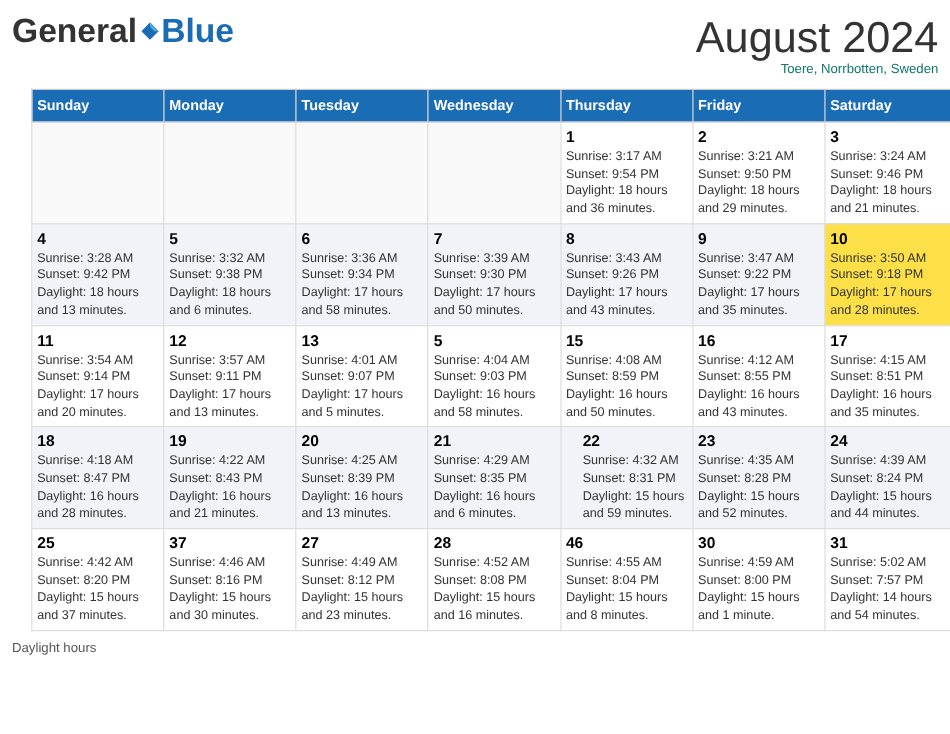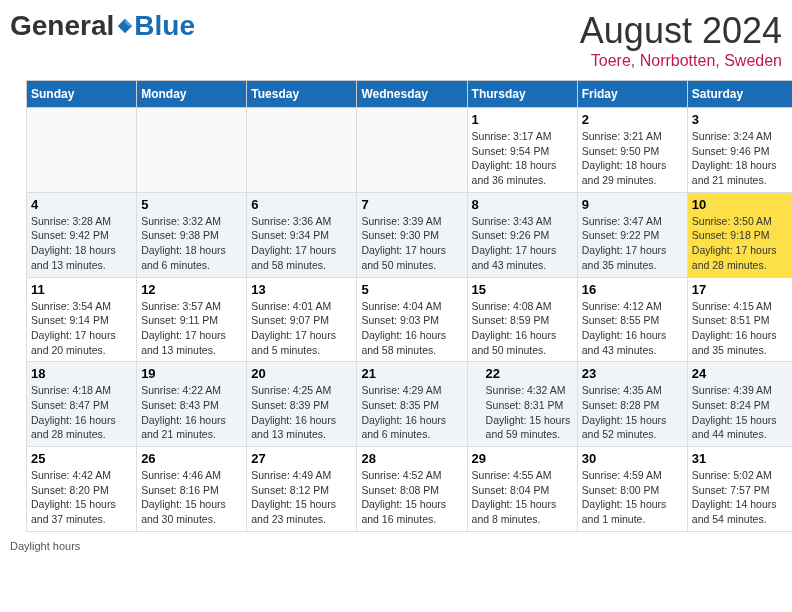--- a/index.html
+++ b/index.html
@@ -36,22 +36,22 @@
     }
     .title-area {
       text-align: right;
     }
     .month-title {
       font-size: 36px;
       font-weight: normal;
       color: #333;
     }
     .location-title {
-      font-size: 16px;
-      color: #be185d;
+      font-size: 11px;
+      color: #0f766e;
     }
     .calendar {
       width: 100%;
       border-collapse: collapse;
       font-size: 11px;
       margin-left: 16px;
     }
     .calendar th {
       background: #1a6db5;
       color: #fff;
@@ -234,33 +234,33 @@
           <span class="day-num">24</span>
           <div class="day-info">Sunrise: 4:39 AM<br>Sunset: 8:24 PM<br>Daylight: 15 hours and 44 minutes.</div>
         </td>
       </tr>
       <tr>
         <td>
           <span class="day-num">25</span>
           <div class="day-info">Sunrise: 4:42 AM<br>Sunset: 8:20 PM<br>Daylight: 15 hours and 37 minutes.</div>
         </td>
         <td>
-          <span class="day-num">26</span>
+          <span class="day-num">37</span>
           <div class="day-info">Sunrise: 4:46 AM<br>Sunset: 8:16 PM<br>Daylight: 15 hours and 30 minutes.</div>
         </td>
         <td>
           <span class="day-num">27</span>
           <div class="day-info">Sunrise: 4:49 AM<br>Sunset: 8:12 PM<br>Daylight: 15 hours and 23 minutes.</div>
         </td>
         <td>
           <span class="day-num">28</span>
           <div class="day-info">Sunrise: 4:52 AM<br>Sunset: 8:08 PM<br>Daylight: 15 hours and 16 minutes.</div>
         </td>
         <td>
-          <span class="day-num">29</span>
+          <span class="day-num">46</span>
           <div class="day-info">Sunrise: 4:55 AM<br>Sunset: 8:04 PM<br>Daylight: 15 hours and 8 minutes.</div>
         </td>
         <td>
           <span class="day-num">30</span>
           <div class="day-info">Sunrise: 4:59 AM<br>Sunset: 8:00 PM<br>Daylight: 15 hours and 1 minute.</div>
         </td>
         <td>
           <span class="day-num">31</span>
           <div class="day-info">Sunrise: 5:02 AM<br>Sunset: 7:57 PM<br>Daylight: 14 hours and 54 minutes.</div>
         </td>

